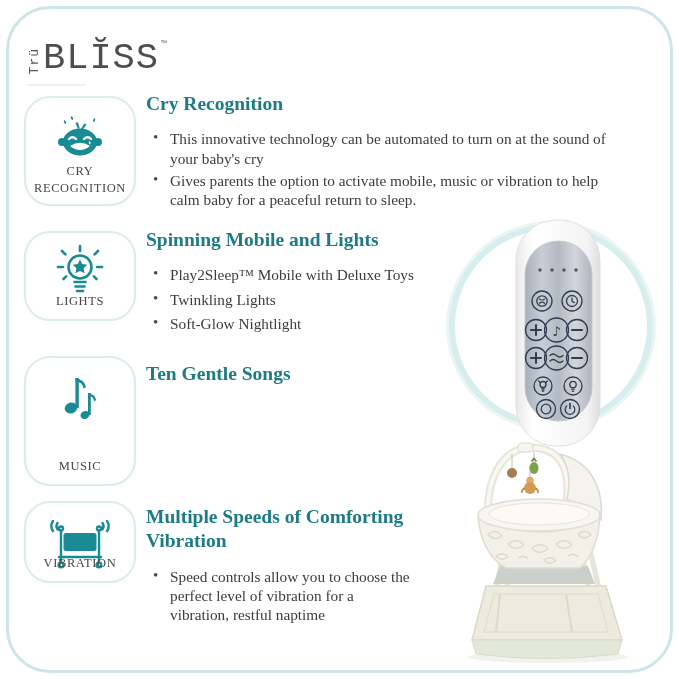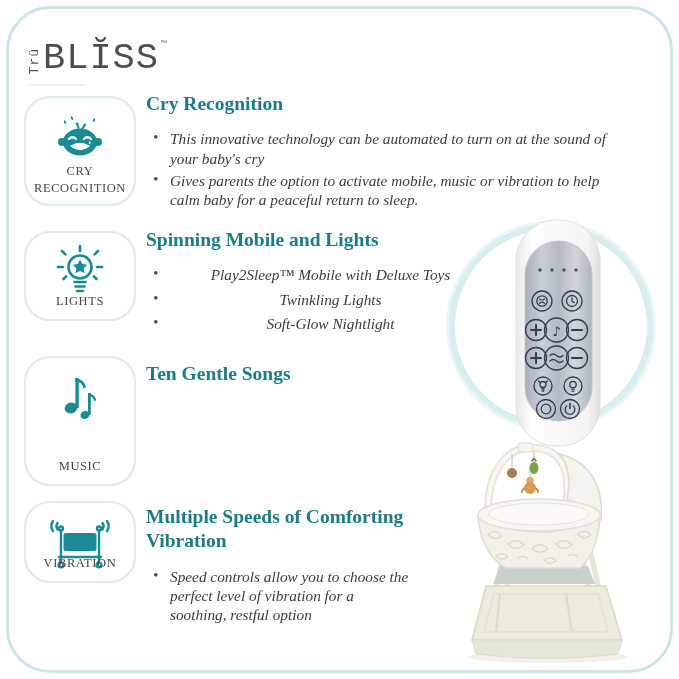--- a/index.html
+++ b/index.html
@@ -46,29 +46,29 @@
   
   .section { position:absolute; left:146px; }
   .sec-0 { top:92px;  width:470px; }
   .sec-1 { top:228px; width:345px; }
   .sec-2 { top:362px; width:345px; }
   .sec-3 { top:505px; width:268px; }
   .sec-title {
     font-size:19.5px; font-weight:bold; color:#1e7b86; line-height:1.25;
     margin-bottom:13px;
   }
-  .sec-bullets { list-style:none;font-style:italic; }
+  .sec-bullets { list-style:none; }
   .sec-bullets li {
     position:relative; padding-left:24px; font-size:15.3px; color:#3c3c3c;
     line-height:1.26; margin-bottom:3px;
   }
   .sec-bullets li::before {
     content:"\2022"; position:absolute; left:7px; top:-1px; color:#4a4a4a; font-size:15px;
   }
-  .sec-1 .sec-bullets li, .sec-2 .sec-bullets li { margin-bottom:5px;text-align:center; }
+  .sec-1 .sec-bullets li, .sec-2 .sec-bullets li { margin-bottom:5px; }
 
   
   .remote-wrap   { position:absolute; left:438px; top:210px; }
   .bassinet-wrap { position:absolute; left:448px; top:436px; }
 </style>
 </head>
 <body>
 
 <div class="canvas">
   <div class="page-border"></div>
@@ -174,21 +174,21 @@
     </ul>
   </div>
 
   <div class="section sec-2">
     <h2 class="sec-title">Ten Gentle Songs</h2>
   </div>
 
   <div class="section sec-3">
     <h2 class="sec-title">Multiple Speeds of Comforting Vibration</h2>
     <ul class="sec-bullets">
-      <li><span>Speed controls allow you to choose the perfect level of vibration for a soothing, restful option</span></li>
+      <li><span>Speed controls allow you to choose the perfect level of vibration for a vibration, restful naptime</span></li>
     </ul>
   </div>
 
   <div class="remote-wrap">
     <svg width="222" height="242" viewBox="0 0 222 242">
       <defs>
         <linearGradient id="brush" x1="0" y1="0" x2="1" y2="0">
           <stop offset="0" stop-color="#a7afb8"></stop>
           <stop offset="0.25" stop-color="#c9ced5"></stop>
           <stop offset="0.5" stop-color="#b3bac2"></stop>

